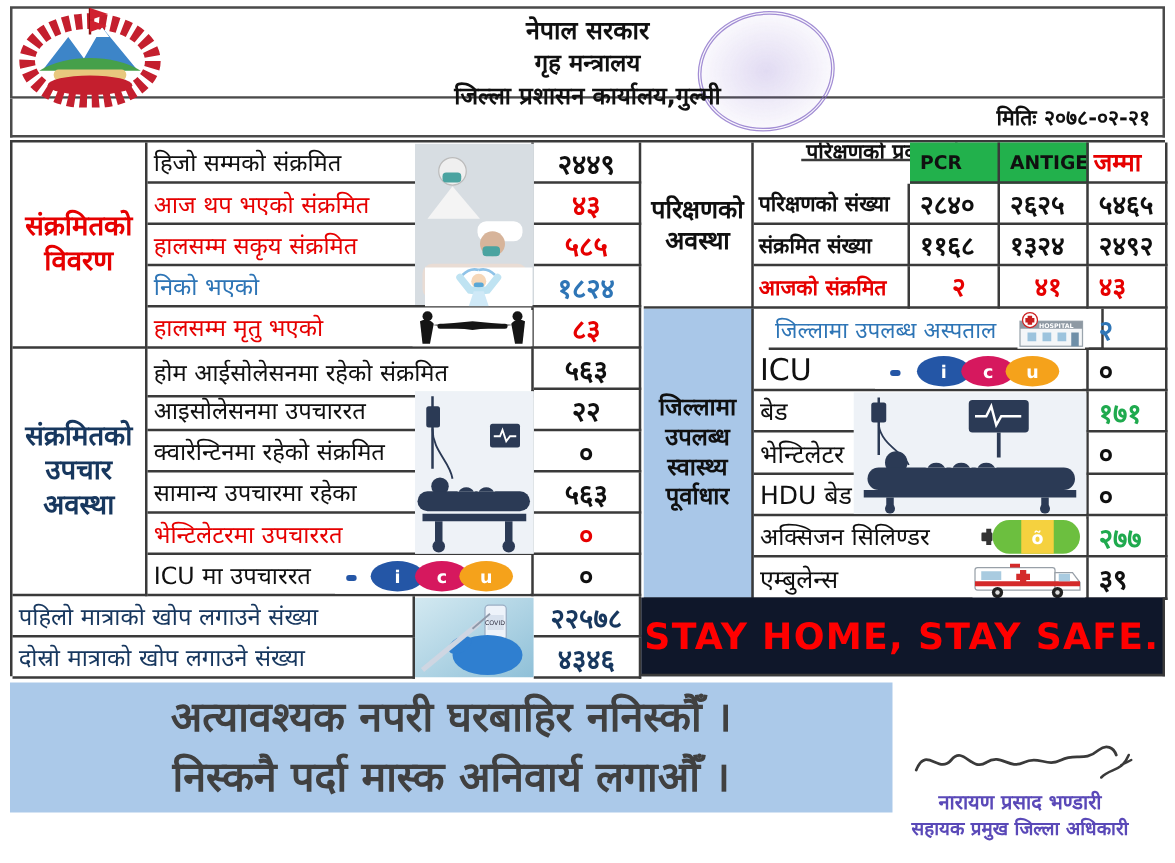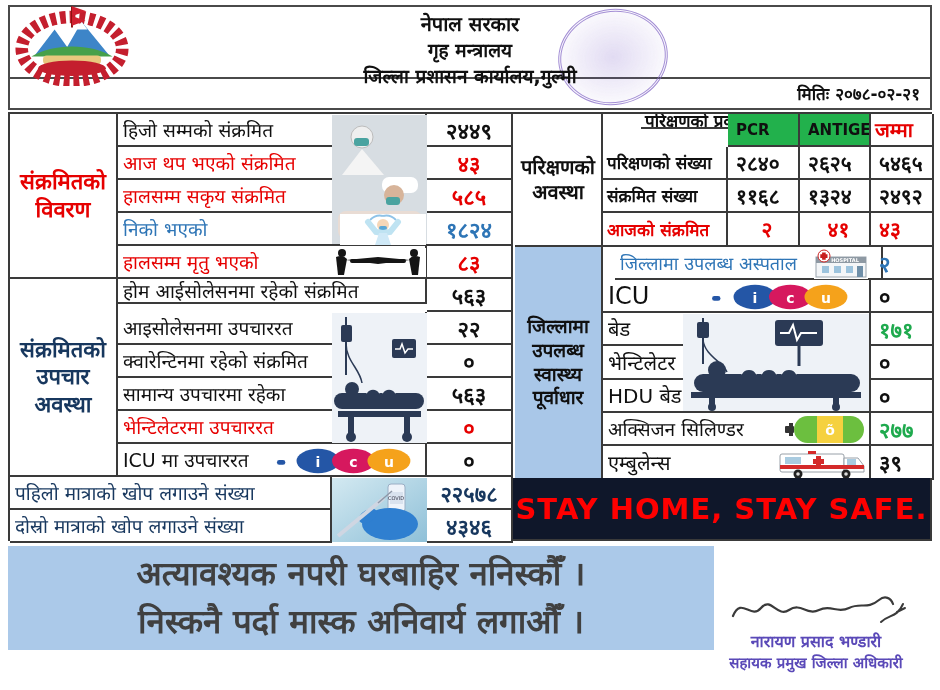--- a/index.html
+++ b/index.html
@@ -78,21 +78,21 @@
   <div class="abs" id="main-table">
 
     <div class="cell sec red" style="left:0;top:0;width:108px;height:165px;">संक्रमितको विवरण</div>
     <div class="cell sec navy" style="left:0;top:165px;width:108px;height:198px;">संक्रमितको उपचार अवस्था</div>
 
     <div class="cell lbl black" style="left:108px;top:0;width:309px;height:33px;">हिजो सम्मको संक्रमित</div>
     <div class="cell lbl red" style="left:108px;top:33px;width:309px;height:33px;">आज थप भएको संक्रमित</div>
     <div class="cell lbl red" style="left:108px;top:66px;width:309px;height:33px;">हालसम्म सकृय संक्रमित</div>
     <div class="cell lbl blue" style="left:108px;top:99px;width:309px;height:33px;">निको भएको</div>
     <div class="cell lbl red" style="left:108px;top:132px;width:309px;height:33px;">हालसम्म मृतु भएको</div>
-    <div class="cell lbl black" style="left:108px;top:165px;width:309px;height:25px;">होम आईसोलेसनमा रहेको संक्रमित</div>
+    <div class="cell lbl black" style="left:108px;top:165px;width:309px;height:39px;">होम आईसोलेसनमा रहेको संक्रमित</div>
     <div class="cell lbl black" style="left:108px;top:198px;width:309px;height:33px;">आइसोलेसनमा उपचाररत</div>
     <div class="cell lbl black" style="left:108px;top:231px;width:309px;height:33px;">क्वारेन्टिनमा रहेको संक्रमित</div>
     <div class="cell lbl black" style="left:108px;top:264px;width:309px;height:33px;">सामान्य उपचारमा रहेका</div>
     <div class="cell lbl red" style="left:108px;top:297px;width:309px;height:33px;">भेन्टिलेटरमा उपचाररत</div>
     <div class="cell lbl black" style="left:108px;top:330px;width:309px;height:33px;">ICU मा उपचाररत</div>
     <div class="cell lbl navy" style="left:0;top:363px;width:322px;height:33px;">पहिलो मात्राको खोप लगाउने संख्या</div>
     <div class="cell lbl navy" style="left:0;top:396px;width:322px;height:33px;">दोस्रो मात्राको खोप लगाउने संख्या</div>
 
     <div class="cell val black" style="left:417px;top:0;width:86px;height:33px;">२४४९</div>
     <div class="cell val red" style="left:417px;top:33px;width:86px;height:33px;">४३</div>

